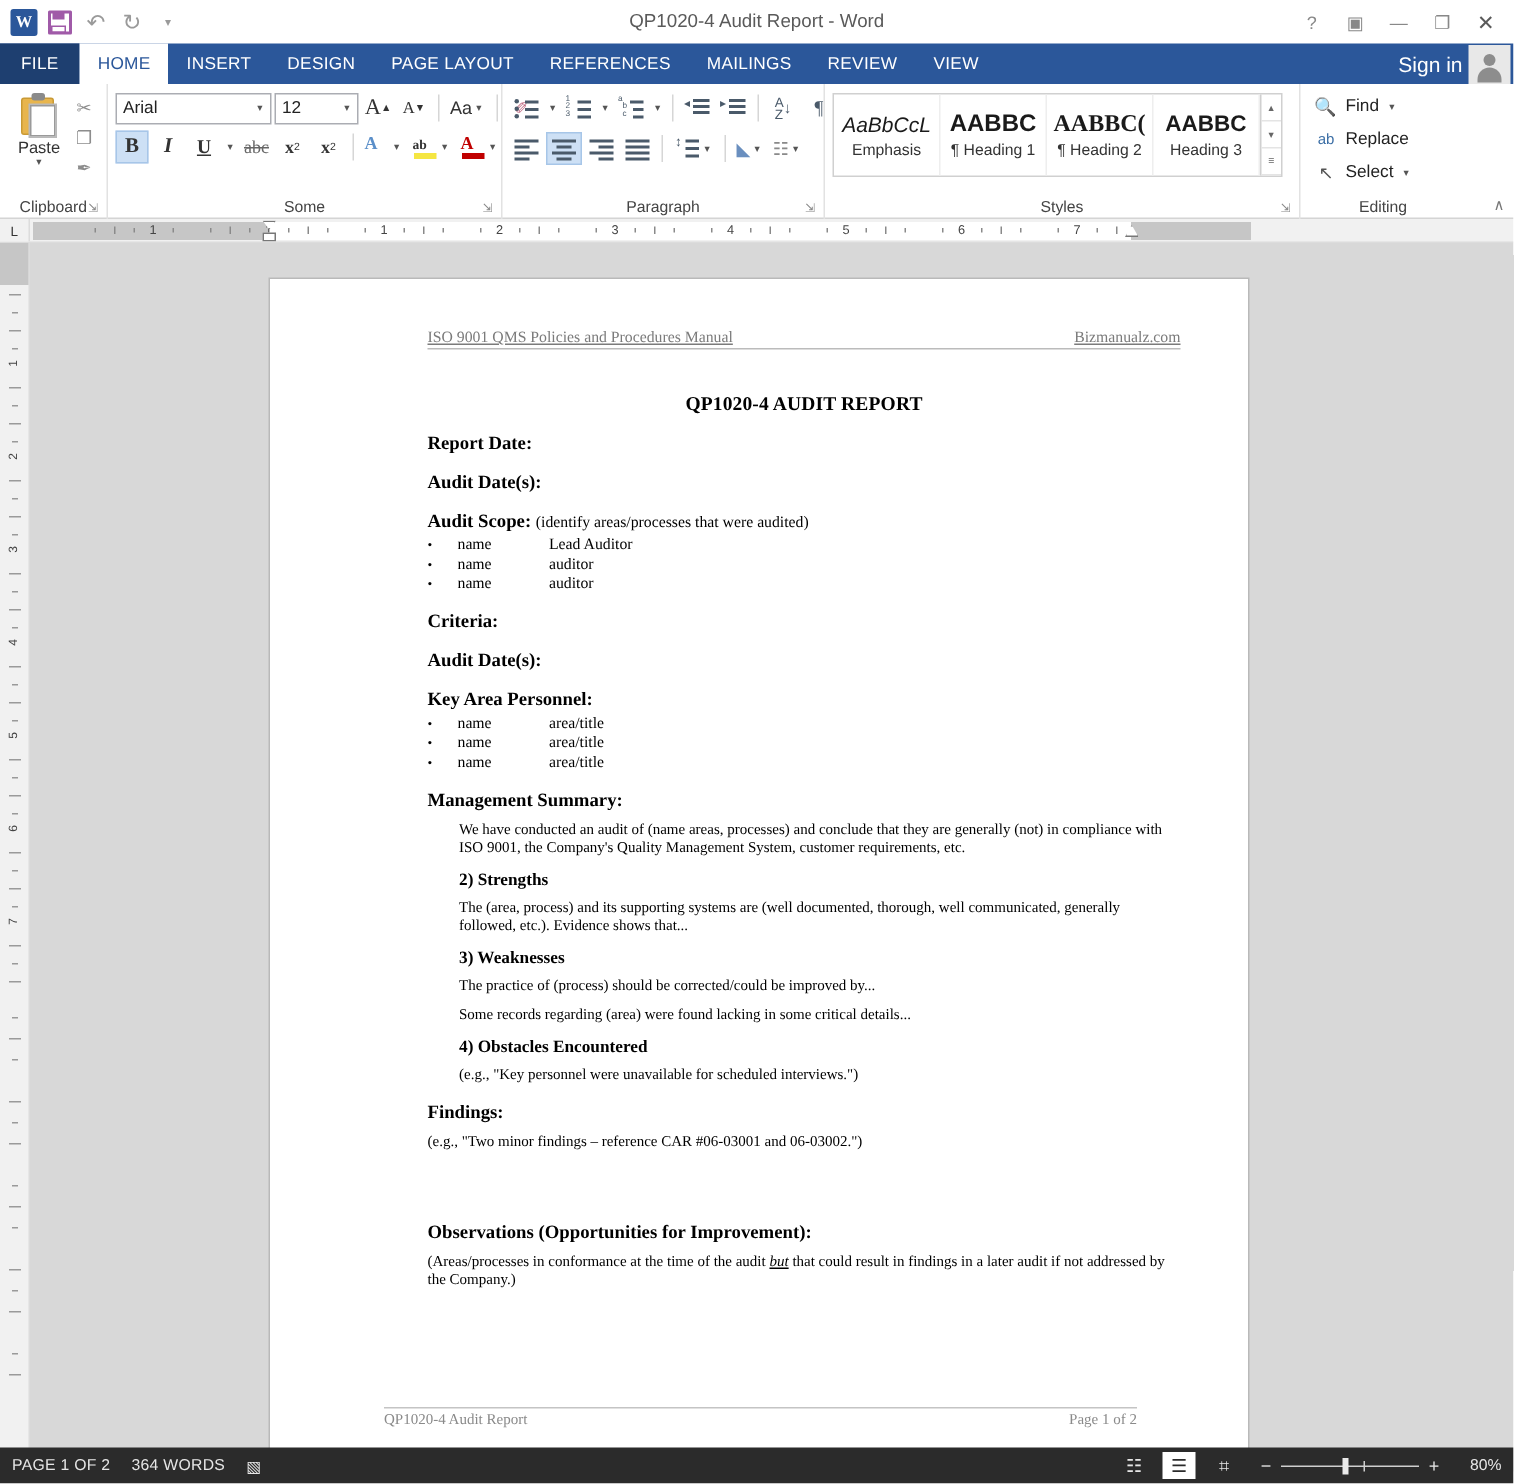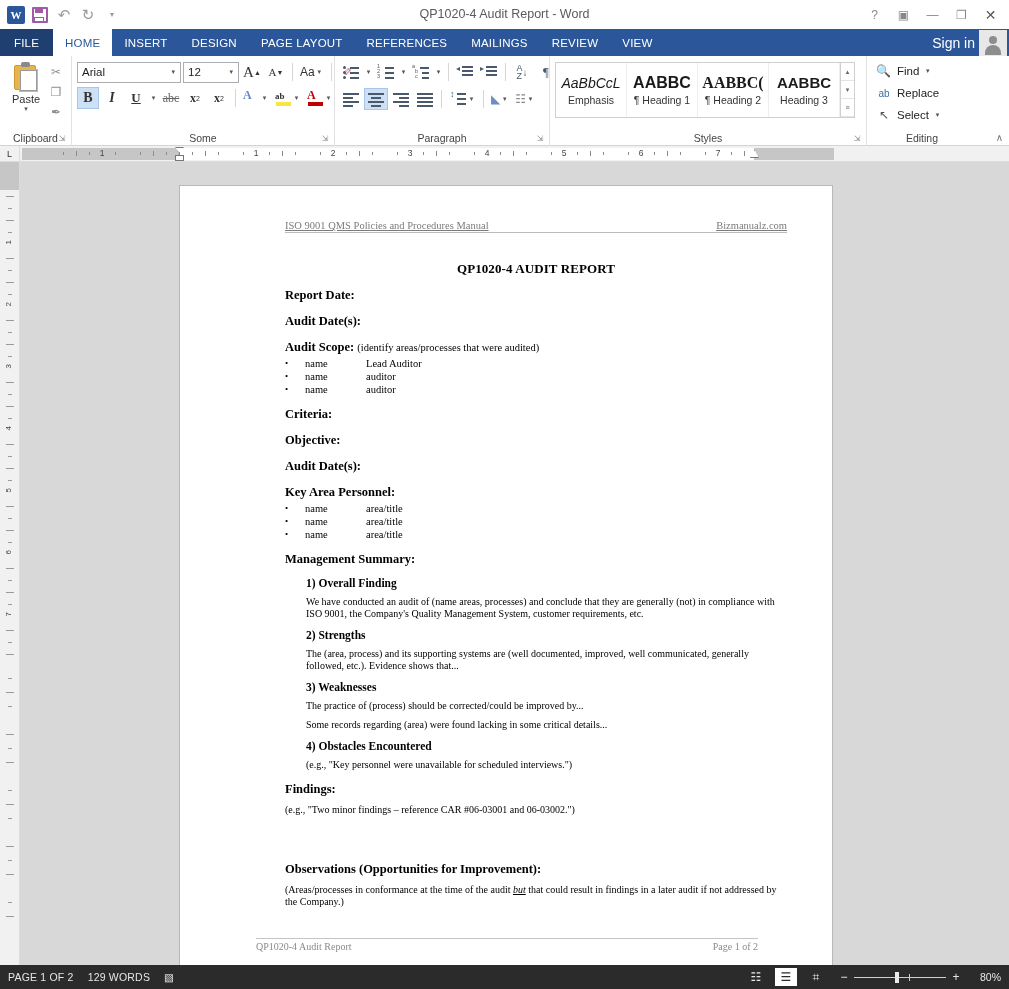--- a/index.html
+++ b/index.html
@@ -714,46 +714,44 @@
                 <span class="c1">name</span>
                 <span>auditor</span>
               </li>
             <li>
                 <span class="c1">name</span>
                 <span>auditor</span>
               </li>
           </ul>
 
           <div class="lbl">Criteria:</div>
-          <div class="lbl">Objective:</div>
           <div class="lbl">Audit Date(s):</div>
 
           <div class="lbl">Key Area Personnel:</div>
           <ul class="bullets">
             <li>
                 <span class="c1">name</span>
                 <span>area/title</span>
               </li>
             <li>
                 <span class="c1">name</span>
                 <span>area/title</span>
               </li>
             <li>
                 <span class="c1">name</span>
                 <span>area/title</span>
               </li>
           </ul>
 
           <div class="lbl">Management Summary:</div>
 
-          <div class="sub-h">1) Overall Finding</div>
           <div class="para">We have conducted an audit of (name areas, processes) and conclude that they are generally (not) in compliance with ISO 9001, the Company's Quality Management System, customer requirements, etc.</div>
 
           <div class="sub-h">2) Strengths</div>
-          <div class="para">The (area, process) and its supporting systems are (well documented, improved, well communicated, generally followed, etc.).  Evidence shows that...</div>
+          <div class="para">The (area, process) and its supporting systems are (well documented, thorough, well communicated, generally followed, etc.).  Evidence shows that...</div>
 
           <div class="sub-h">3) Weaknesses</div>
           <div class="para">The practice of (process) should be corrected/could be improved by...</div>
           <div class="para">Some records regarding (area) were found lacking in some critical details...</div>
 
           <div class="sub-h">4) Obstacles Encountered</div>
           <div class="para">(e.g., "Key personnel were unavailable for scheduled interviews.")</div>
 
           <div class="lbl">Findings:</div>
           <div class="para nolead">(e.g., "Two minor findings – reference CAR #06-03001 and 06-03002.")</div>
@@ -767,21 +765,21 @@
           <span>QP1020-4 Audit Report</span>
           <span>Page 1 of 2</span>
         </div>
 
       </div>
     </div>
   </div>
 
   <div class="statusbar">
     <div class="sb-item">PAGE 1 OF 2</div>
-    <div class="sb-item">129 WORDS</div>
+    <div class="sb-item">364 WORDS</div>
     <div class="sb-item">▧</div>
     <div class="sb-right">
       <div class="view-btn">☷</div>
       <div class="view-btn active">☰</div>
       <div class="view-btn">⌗</div>
       <div class="zoom-slider">
         <span class="zoom-pm">−</span>
         <span class="zoom-track">
           <span class="zoom-thumb"></span>
           <span class="zoom-mid"></span>

